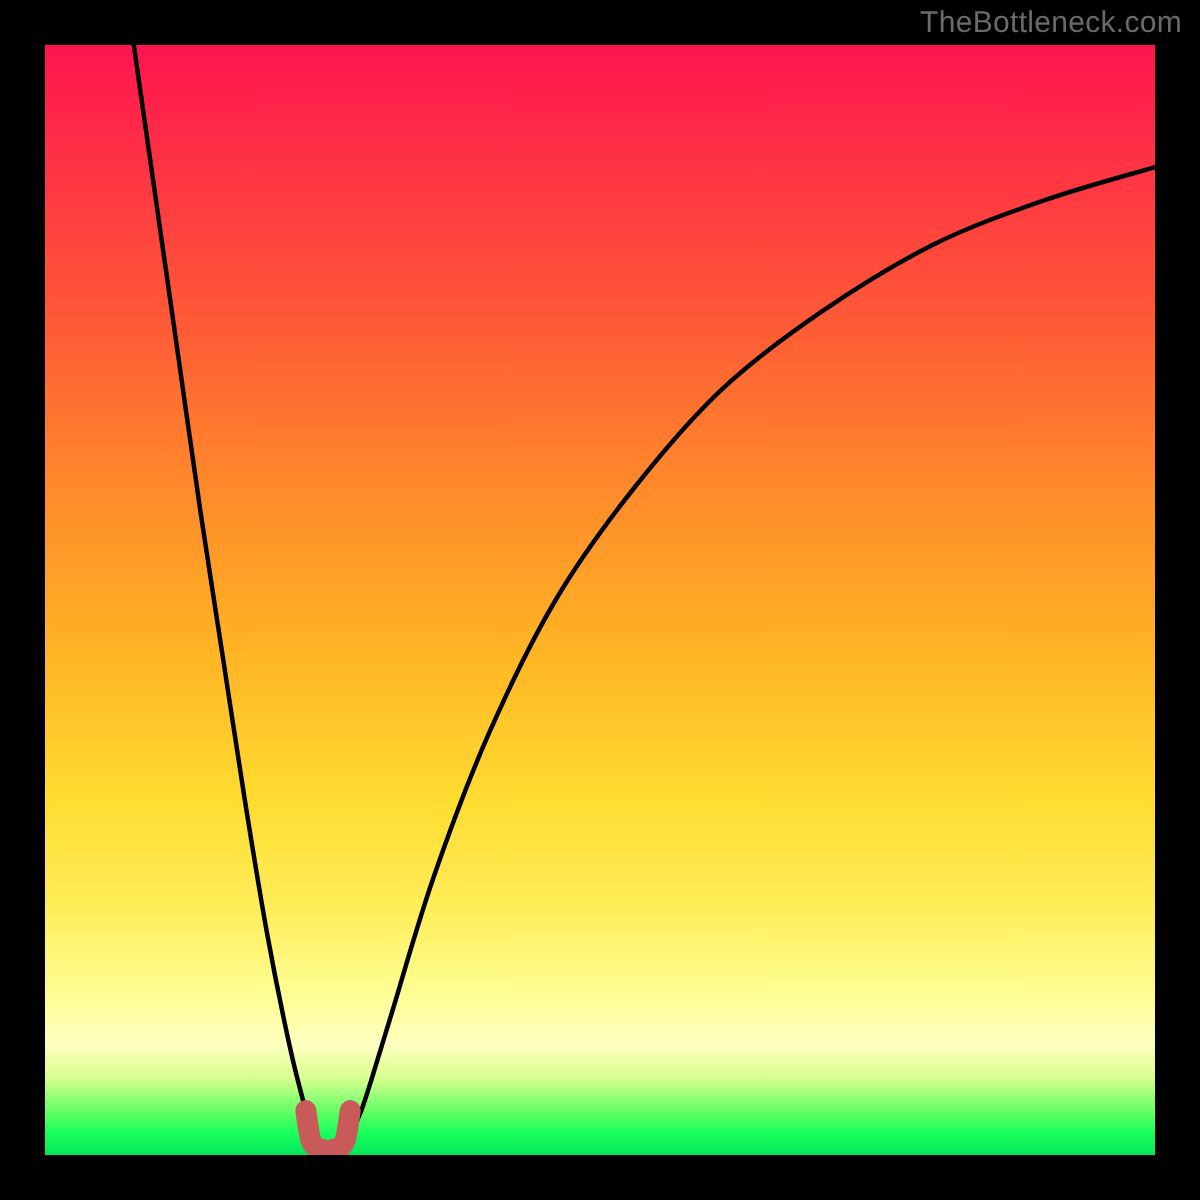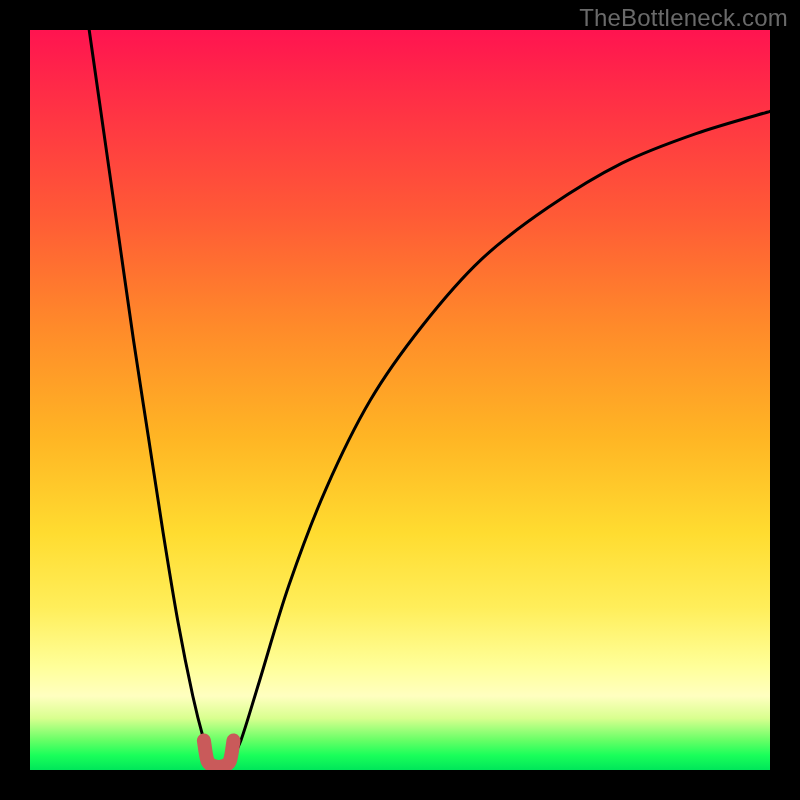--- a/index.html
+++ b/index.html
@@ -41,21 +41,21 @@
       #66ff66 96%,
       #1aff5a 98%,
       #00e65a 100%
     );
   }
   .watermark {
     position: absolute;
     top: 4px;
     right: 12px;
     color: #6a6a6a;
-    font-size: 24px;
+    font-size: 20px;
     letter-spacing: 0.2px;
     user-select: none;
   }
   svg.curves {
     position: absolute;
     top: 0;
     left: 0;
     width: 740px;
     height: 740px;
   }

